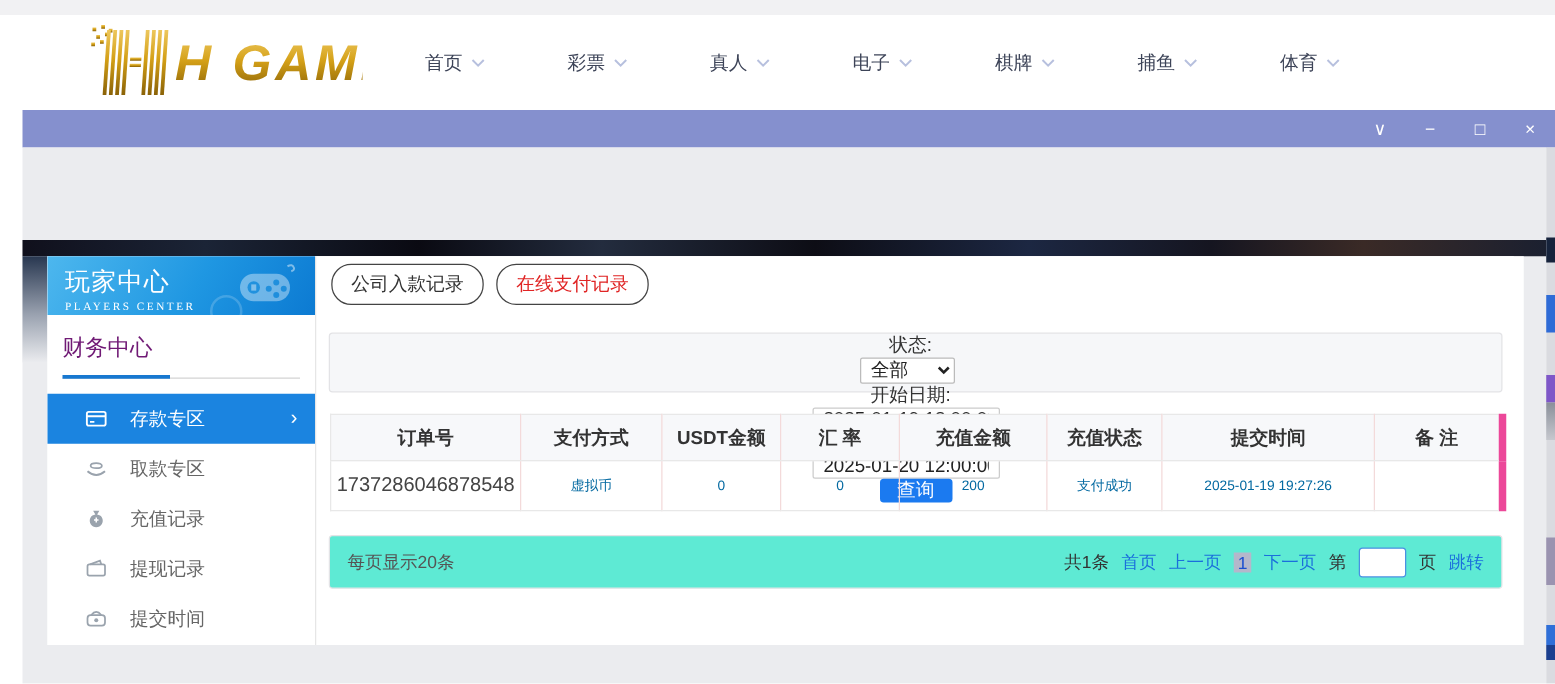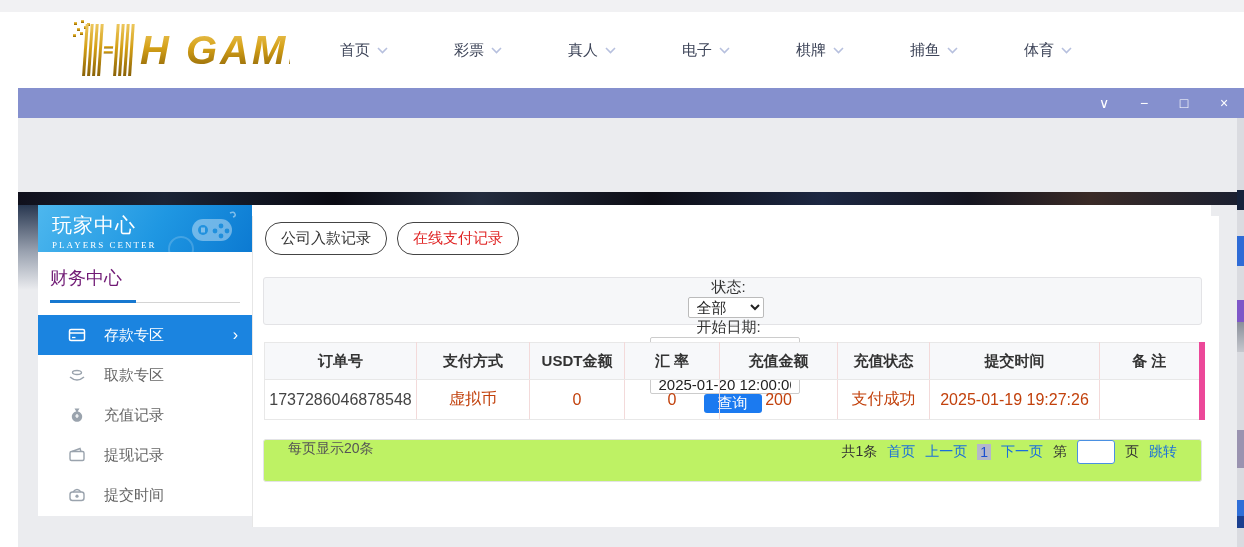--- a/index.html
+++ b/index.html
@@ -42,39 +42,39 @@
   .section-rule::after { content:""; position:absolute; left:0; right:0; bottom:0; height:1px; background:#d4d4d4; }
   .section-rule::before { content:""; position:absolute; left:0; bottom:0; width:45%; height:3px; background:#1778d0; z-index:1; }
   .menu { margin-top:12px; }
   .menu-item { display:flex; align-items:center; height:40px; padding:0 14px 0 30px; color:#666; font-size:15px; cursor:pointer; }
   .menu-item .mi-icon { width:18px; height:18px; margin-right:18px; color:#9aa3ad; flex:none; }
   .menu-item.active { background:#1b84e0; color:#fff; }
   .menu-item.active .mi-icon { color:#fff; }
   .menu-item .arrow { margin-left:auto; color:#fff; font-size:16px; line-height:1; }
 
   
-  .content { position:absolute; left:214px; top:11px; width:967px; height:311px; background:#fff; border-left:1px solid #e6e6e6; }
+  .content { position:absolute; left:214px; top:0; width:967px; height:311px; background:#fff; border-left:1px solid #e6e6e6; }
   .tabs { position:absolute; left:12px; top:6px; display:flex; gap:10px; }
   .tab-pill { border:1px solid #444; border-radius:16px; background:#fff; padding:6px 15px; font-size:15px; color:#333; cursor:pointer; }
   .tab-pill.red { color:#e02525; }
 
   .filter-bar { position:absolute; left:10px; top:61px; width:939px; height:48px; background:#f6f7f9; border:1px solid #e3e3e6; border-radius:3px; display:flex; align-items:center; padding:0 12px; font-size:15px; color:#333;flex-direction:column; }
   .filter-bar label { margin-right:8px; }
   .filter-bar select { height:30px; width:76px; font-size:15px; border:1px solid #bbb; border-radius:2px; background:#fff; color:#222; margin-right:14px; padding:0 4px; }
   .filter-bar input.date { height:30px; width:150px; border:1px solid #ccc; border-radius:2px; font-size:15px; color:#222; padding:0 8px; margin-right:16px; font-family:"Liberation Sans",sans-serif; }
   .btn-search { height:32px; padding:0 14px; background:#1b7af0; color:#fff; border:none; border-radius:3px; font-size:15px; cursor:pointer; }
 
   .data-table { position:absolute; left:11px; top:126px; width:937px; border-collapse:collapse; table-layout:fixed;padding-left:36px; }
   .data-table th { background:#f7f8fa; border:1px solid #e8e8e8; border-left:1px solid #f3dada; border-right:1px solid #f3dada; height:37px; font-size:15px; color:#333; font-weight:bold; }
-  .data-table td { border:1px solid #e8e8e8; border-left:1px solid #f3dada; border-right:1px solid #f3dada; height:40px; font-size:16px; color:#c2410c; text-align:center; }
+  .data-table td { border:1px solid #e8e8e8; border-left:1px solid #f3dada; border-right:1px solid #f3dada; height:40px; font-size:11px; color:#0369a1; text-align:center; }
   .data-table th:first-child, .data-table td:first-child { border-left:1px solid #e8e8e8; }
   .data-table th:last-child, .data-table td:last-child { border-right:6px solid #ec4899; }
   .data-table td.order-no { font-size:16px; color:#444; }
 
-  .pager-bar { position:absolute; left:10px; top:223px; width:939px; height:43px; background:#bef264; border:1px solid #e3e3e6; border-radius:3px; display:flex; align-items:flex-start; padding:0 24px; font-size:14px; color:#555; }
+  .pager-bar { position:absolute; left:10px; top:223px; width:939px; height:43px; background:#5eead4; border:1px solid #e3e3e6; border-radius:3px; display:flex; align-items:center; padding:0 14px; font-size:14px; color:#555; }
   .pager-right { margin-left:auto; display:flex; align-items:center; gap:10px; }
   .pager-link { color:#1a6fdc; cursor:pointer; text-decoration:none; }
   .pager-current { color:#1a4fd0; background:#b4b7cb; padding:0 3px; cursor:default; }
   .jump-input { width:38px; height:24px; border:1px solid #4a90e2; border-radius:3px; }
   .pager-text { color:#333; }
 
   
   .right-strip { position:absolute; left:1237px; top:118px; width:7px; height:429px; background:#dadbe0; }
   .frag { position:absolute; left:0; width:7px; }
 </style>

